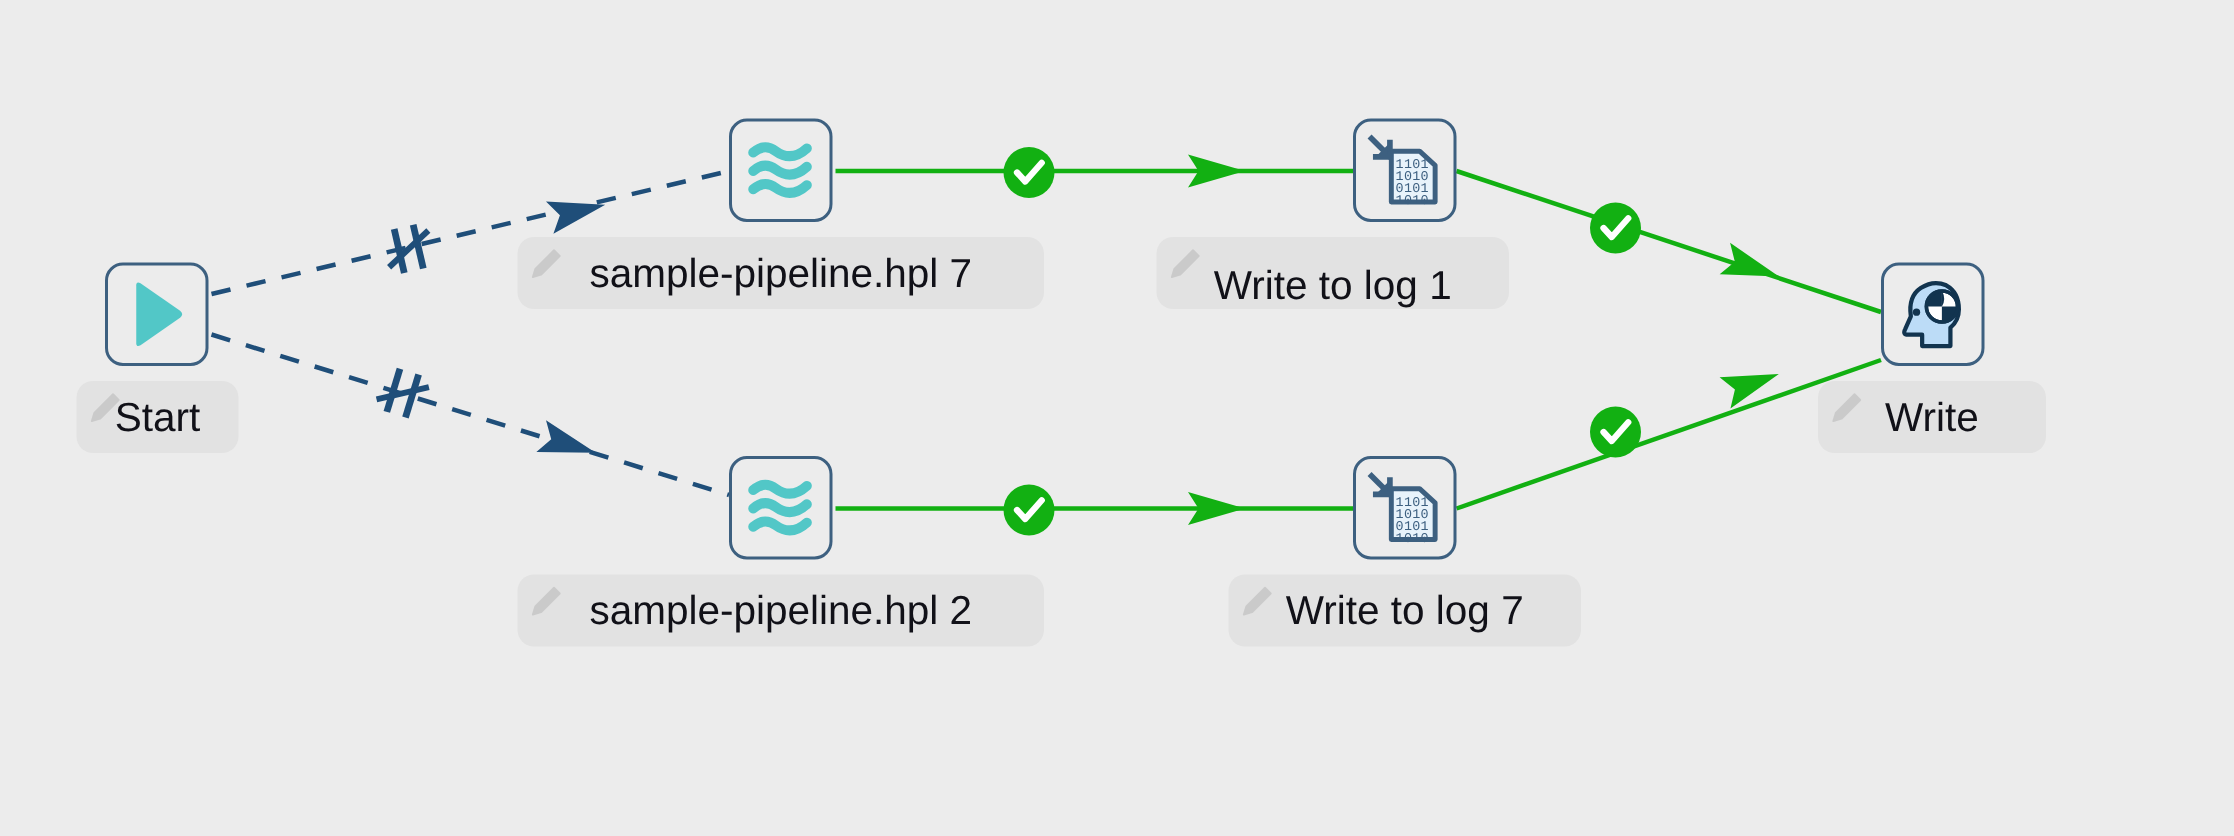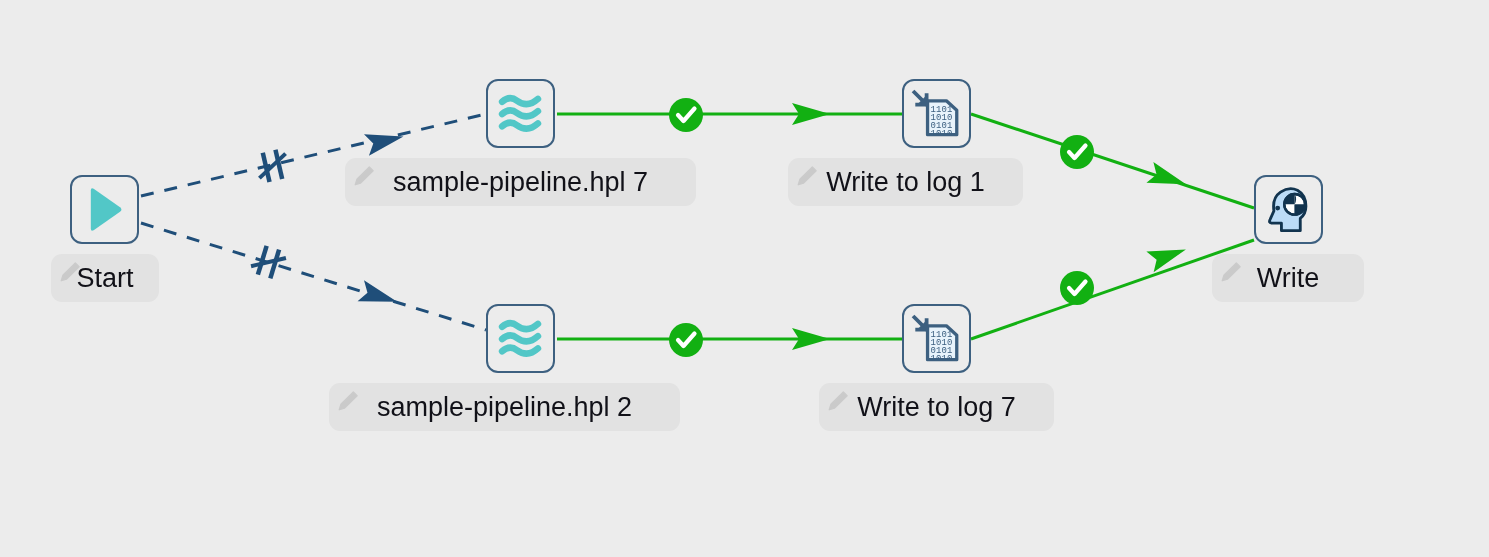--- a/index.html
+++ b/index.html
@@ -229,39 +229,39 @@
 
   <div class="label" style="left:345px; top:158px; width:351px;">
     <span class="pencil">
       <svg viewBox="0 0 24 24">
           <path d="M3 21 L4.5 16 L16 4.5 L19.5 8 L8 19.5 Z M14 6.5 L17.5 10" fill="#7a7a7a" stroke="#7a7a7a" stroke-width="1.2" stroke-linejoin="round"></path>
         </svg>
     </span>
     <span class="txt">sample-pipeline.hpl 7</span>
   </div>
 
-  <div class="label" style="left:788px; top:158px; width:235px;">
+  <div class="label" style="left:771px; top:158px; width:235px;align-items:flex-end;">
     <span class="pencil">
       <svg viewBox="0 0 24 24">
           <path d="M3 21 L4.5 16 L16 4.5 L19.5 8 L8 19.5 Z M14 6.5 L17.5 10" fill="#7a7a7a" stroke="#7a7a7a" stroke-width="1.2" stroke-linejoin="round"></path>
         </svg>
     </span>
     <span class="txt">Write to log 1</span>
   </div>
 
   <div class="label" style="left:1212px; top:254px; width:152px;">
     <span class="pencil">
       <svg viewBox="0 0 24 24">
           <path d="M3 21 L4.5 16 L16 4.5 L19.5 8 L8 19.5 Z M14 6.5 L17.5 10" fill="#7a7a7a" stroke="#7a7a7a" stroke-width="1.2" stroke-linejoin="round"></path>
         </svg>
     </span>
     <span class="txt">Write</span>
   </div>
 
-  <div class="label" style="left:329px; top:383px; width:351px;">
+  <div class="label" style="left:345px; top:383px; width:351px;">
     <span class="pencil">
       <svg viewBox="0 0 24 24">
           <path d="M3 21 L4.5 16 L16 4.5 L19.5 8 L8 19.5 Z M14 6.5 L17.5 10" fill="#7a7a7a" stroke="#7a7a7a" stroke-width="1.2" stroke-linejoin="round"></path>
         </svg>
     </span>
     <span class="txt">sample-pipeline.hpl 2</span>
   </div>
 
   <div class="label" style="left:819px; top:383px; width:235px;">
     <span class="pencil">

